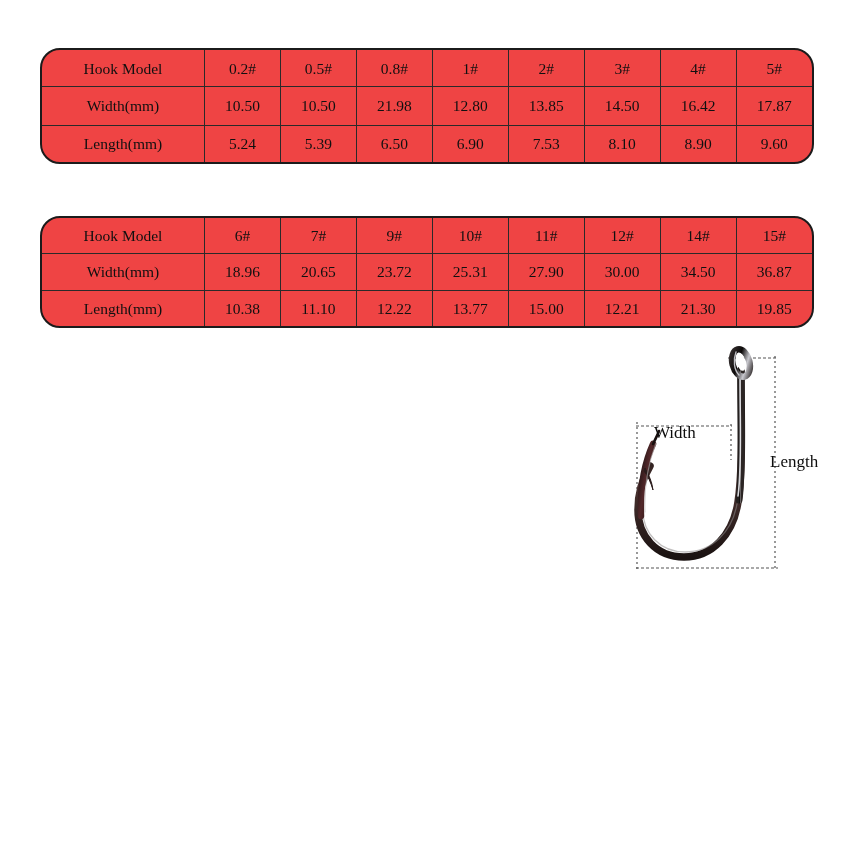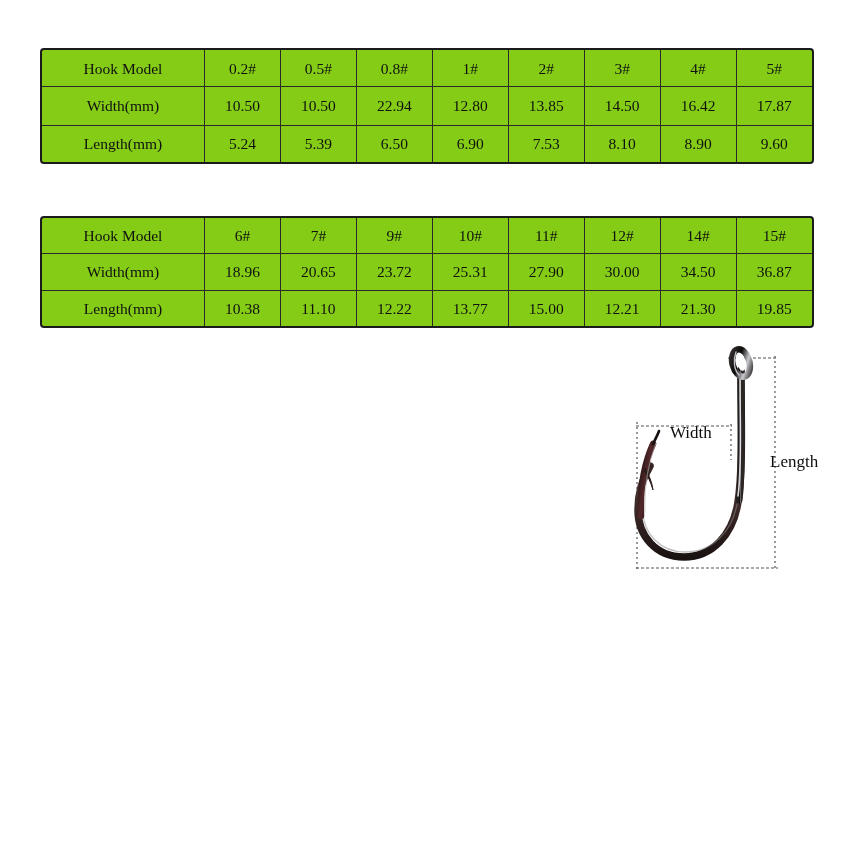--- a/index.html
+++ b/index.html
@@ -10,23 +10,23 @@
   body {
     width: 850px;
     height: 850px;
     position: relative;
     font-family: "Liberation Serif", "DejaVu Serif", serif;
     overflow: hidden;
   }
   .table-frame {
     position: absolute;
     border: 2px solid #1b1b1b;
-    border-radius: 4px;
+    border-radius: 20px;
     overflow: hidden;
-    background: #84cc16;
+    background: #ef4444;
   }
   .table-frame table {
     border-collapse: collapse;
     width: 100%;
     height: 100%;
     table-layout: fixed;
   }
   .table-frame td {
     border-right: 1.5px solid #2a2a2a;
     border-bottom: 1.5px solid #2a2a2a;
@@ -60,21 +60,21 @@
   }
   #hook-diagram svg { display: block; }
 
   .dim-label {
     position: absolute;
     font-family: "Liberation Serif", "DejaVu Serif", serif;
     font-size: 17px;
     color: #0d0d0d;
     white-space: nowrap;
   }
-  #width-label  { left: 70px;  top: 93px; }
+  #width-label  { left: 54px;  top: 93px; }
   #length-label { left: 170px; top: 122px; }
 </style>
 </head>
 <body>
 
 <div class="table-frame" id="table-1">
   <table>
     <tbody>
       <tr>
         <td class="rowhead col-label">Hook Model</td>
@@ -84,21 +84,21 @@
         <td>1#</td>
         <td>2#</td>
         <td>3#</td>
         <td>4#</td>
         <td>5#</td>
       </tr>
       <tr>
         <td class="rowhead col-label">Width(mm)</td>
         <td>10.50</td>
         <td>10.50</td>
-        <td>22.94</td>
+        <td>21.98</td>
         <td>12.80</td>
         <td>13.85</td>
         <td>14.50</td>
         <td>16.42</td>
         <td>17.87</td>
       </tr>
       <tr>
         <td class="rowhead col-label">Length(mm)</td>
         <td>5.24</td>
         <td>5.39</td>

